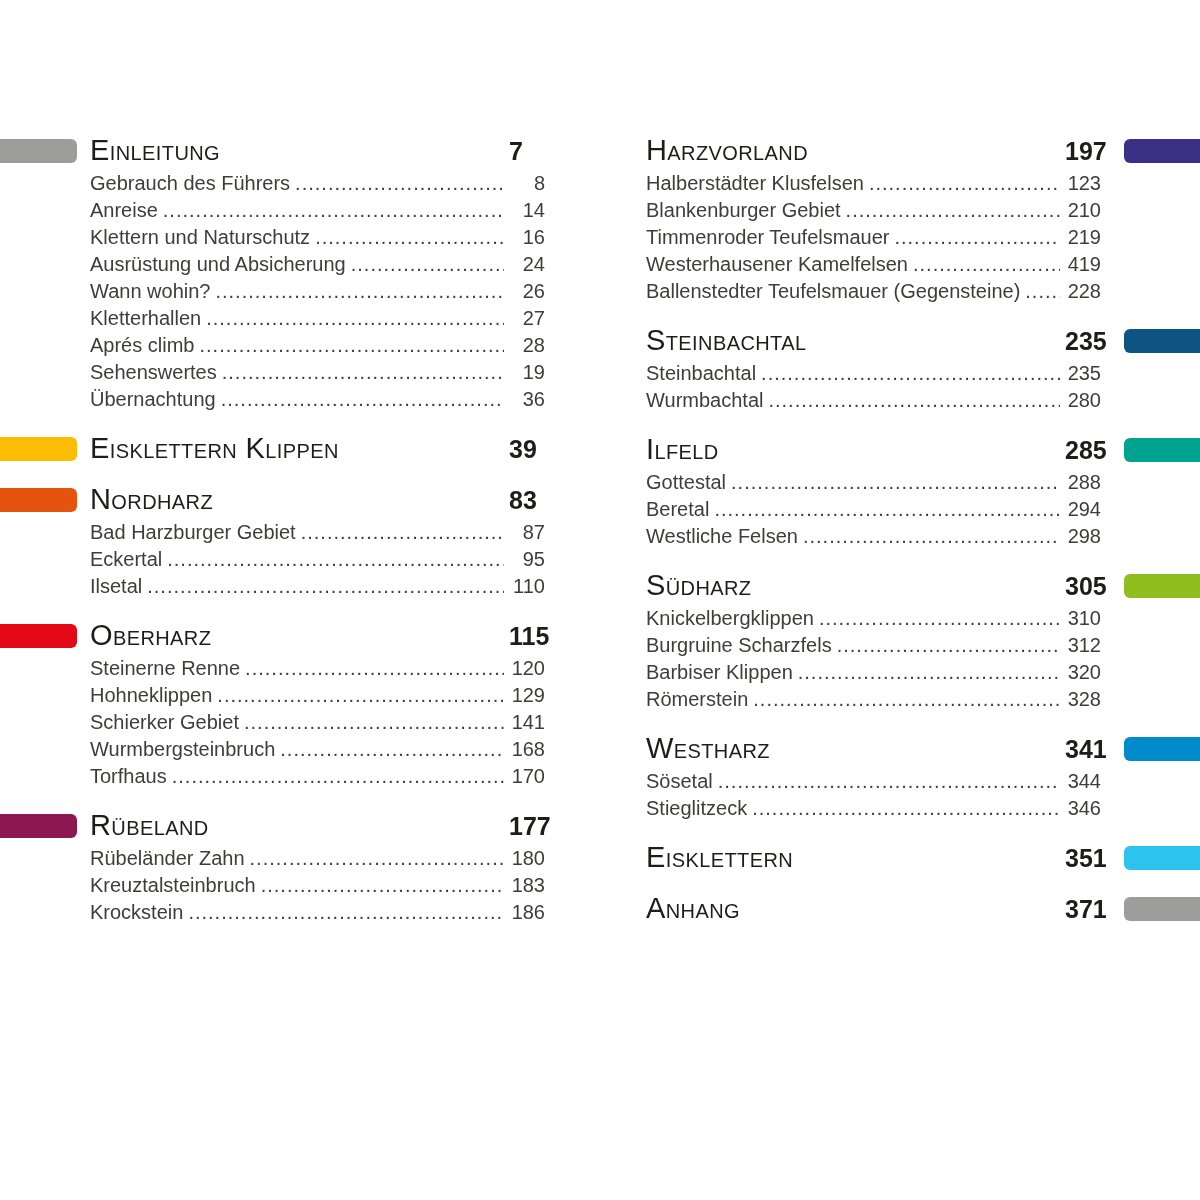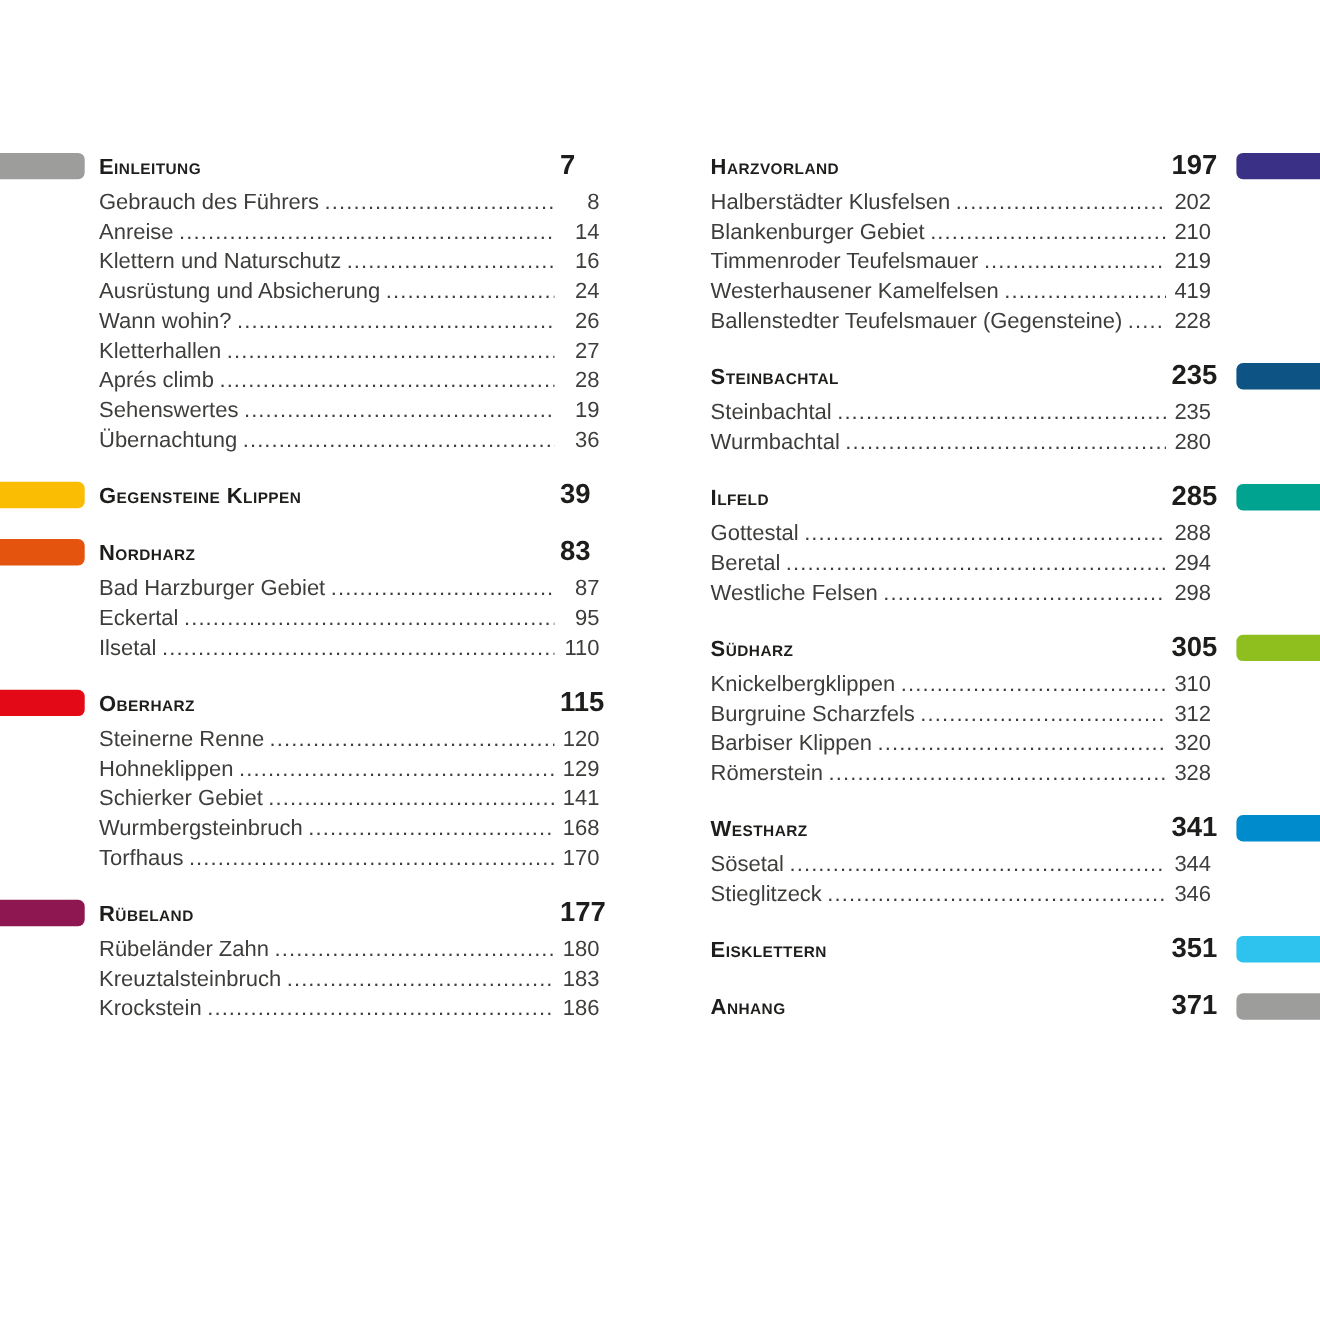--- a/index.html
+++ b/index.html
@@ -21,22 +21,22 @@
   .heading-row {
     position: relative;
     display: flex;
     align-items: baseline;
     line-height: 30px;
     margin-bottom: 4px;
     color: #1d1d1b;
   }
   .heading-title {
     flex: 1;
-    font-size: 20px;
-    font-weight: 700;
+    font-size: 29px;
+    font-weight: 400;
     font-variant: small-caps;
     letter-spacing: 0.4px;
     white-space: nowrap;
   }
   .heading-page {
     width: 36px;
     font-size: 25px;
     font-weight: 700;
     text-align: left;
     white-space: nowrap;
@@ -131,21 +131,21 @@
         </div>
         <div class="item-row">
           <span class="item-title">Übernachtung</span>
           <span class="dots"></span>
           <span class="item-page">36</span>
         </div>
       </section>
       <section class="toc-section">
         <div class="heading-row">
           <span class="bar" style="background: rgb(251, 188, 4);"></span>
-          <span class="heading-title">Gegensteine Klippen</span>
+          <span class="heading-title">Eisklettern Klippen</span>
           <span class="heading-page">39</span>
         </div>
       </section>
       <section class="toc-section">
         <div class="heading-row">
           <span class="bar" style="background: rgb(228, 84, 15);"></span>
           <span class="heading-title">Nordharz</span>
           <span class="heading-page">83</span>
         </div>
         <div class="item-row">
@@ -222,21 +222,21 @@
   <div class="toc-column right">
       <section class="toc-section">
         <div class="heading-row">
           <span class="bar" style="background: rgb(58, 49, 134);"></span>
           <span class="heading-title">Harzvorland</span>
           <span class="heading-page">197</span>
         </div>
         <div class="item-row">
           <span class="item-title">Halberstädter Klusfelsen</span>
           <span class="dots"></span>
-          <span class="item-page">202</span>
+          <span class="item-page">123</span>
         </div>
         <div class="item-row">
           <span class="item-title">Blankenburger Gebiet</span>
           <span class="dots"></span>
           <span class="item-page">210</span>
         </div>
         <div class="item-row">
           <span class="item-title">Timmenroder Teufelsmauer</span>
           <span class="dots"></span>
           <span class="item-page">219</span>

